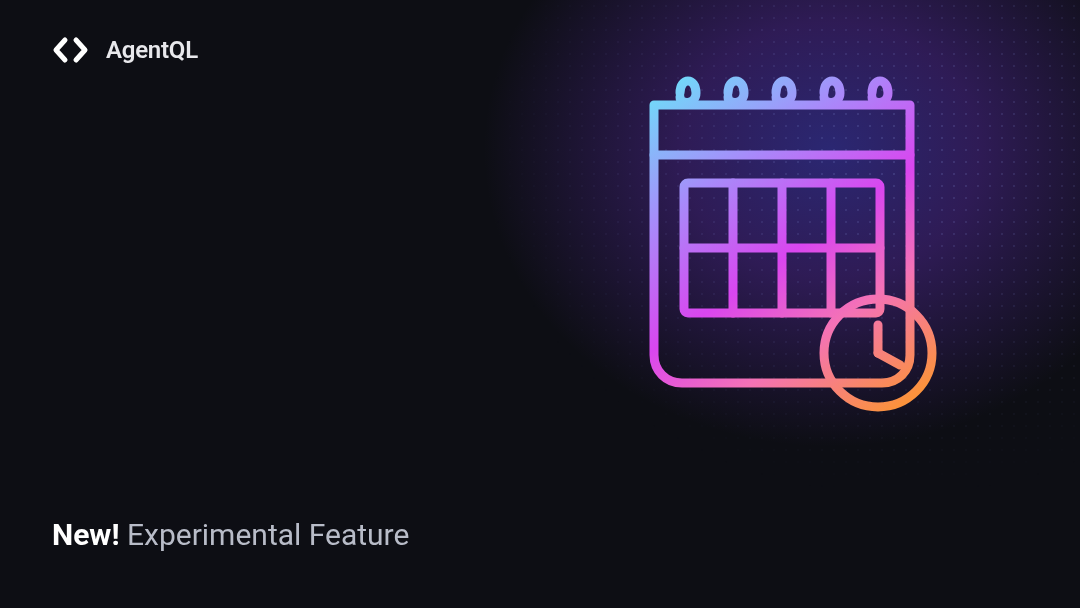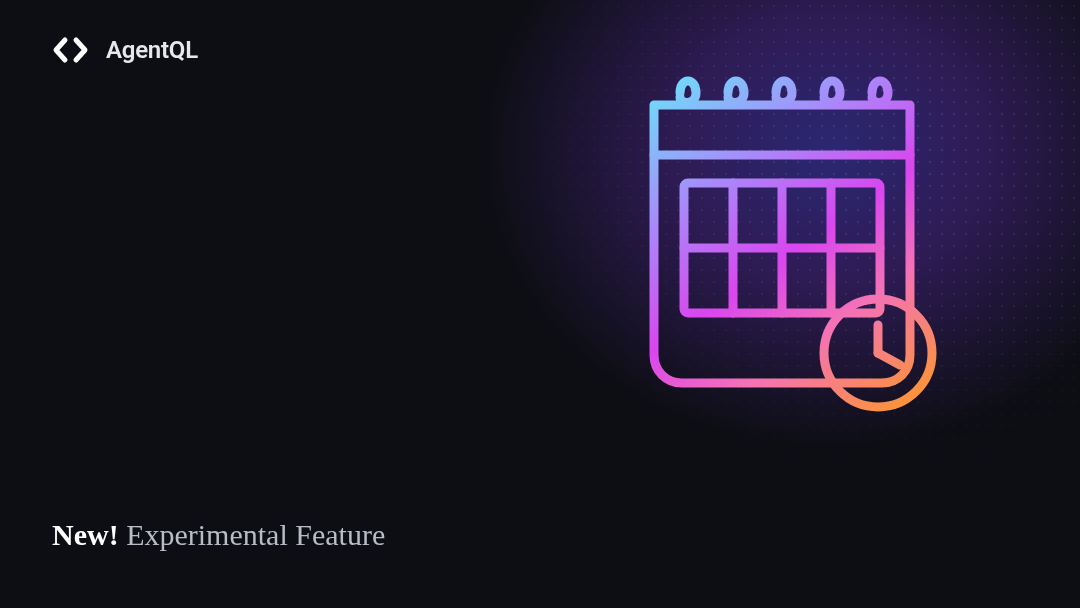--- a/index.html
+++ b/index.html
@@ -67,21 +67,20 @@
       top: 45px;
       right: 130px;
       z-index: 5;
     }
     
     .text-block {
       position: absolute;
       bottom: 48px;
       left: 52px;
       z-index: 10;
-      font-family: Liberation Serif, serif;
     }
     
     .eyebrow {
       color: #b8bcc8;
       font-size: 30px;
       font-weight: 400;
       margin-bottom: 8px;
     }
     
     .eyebrow .badge {

